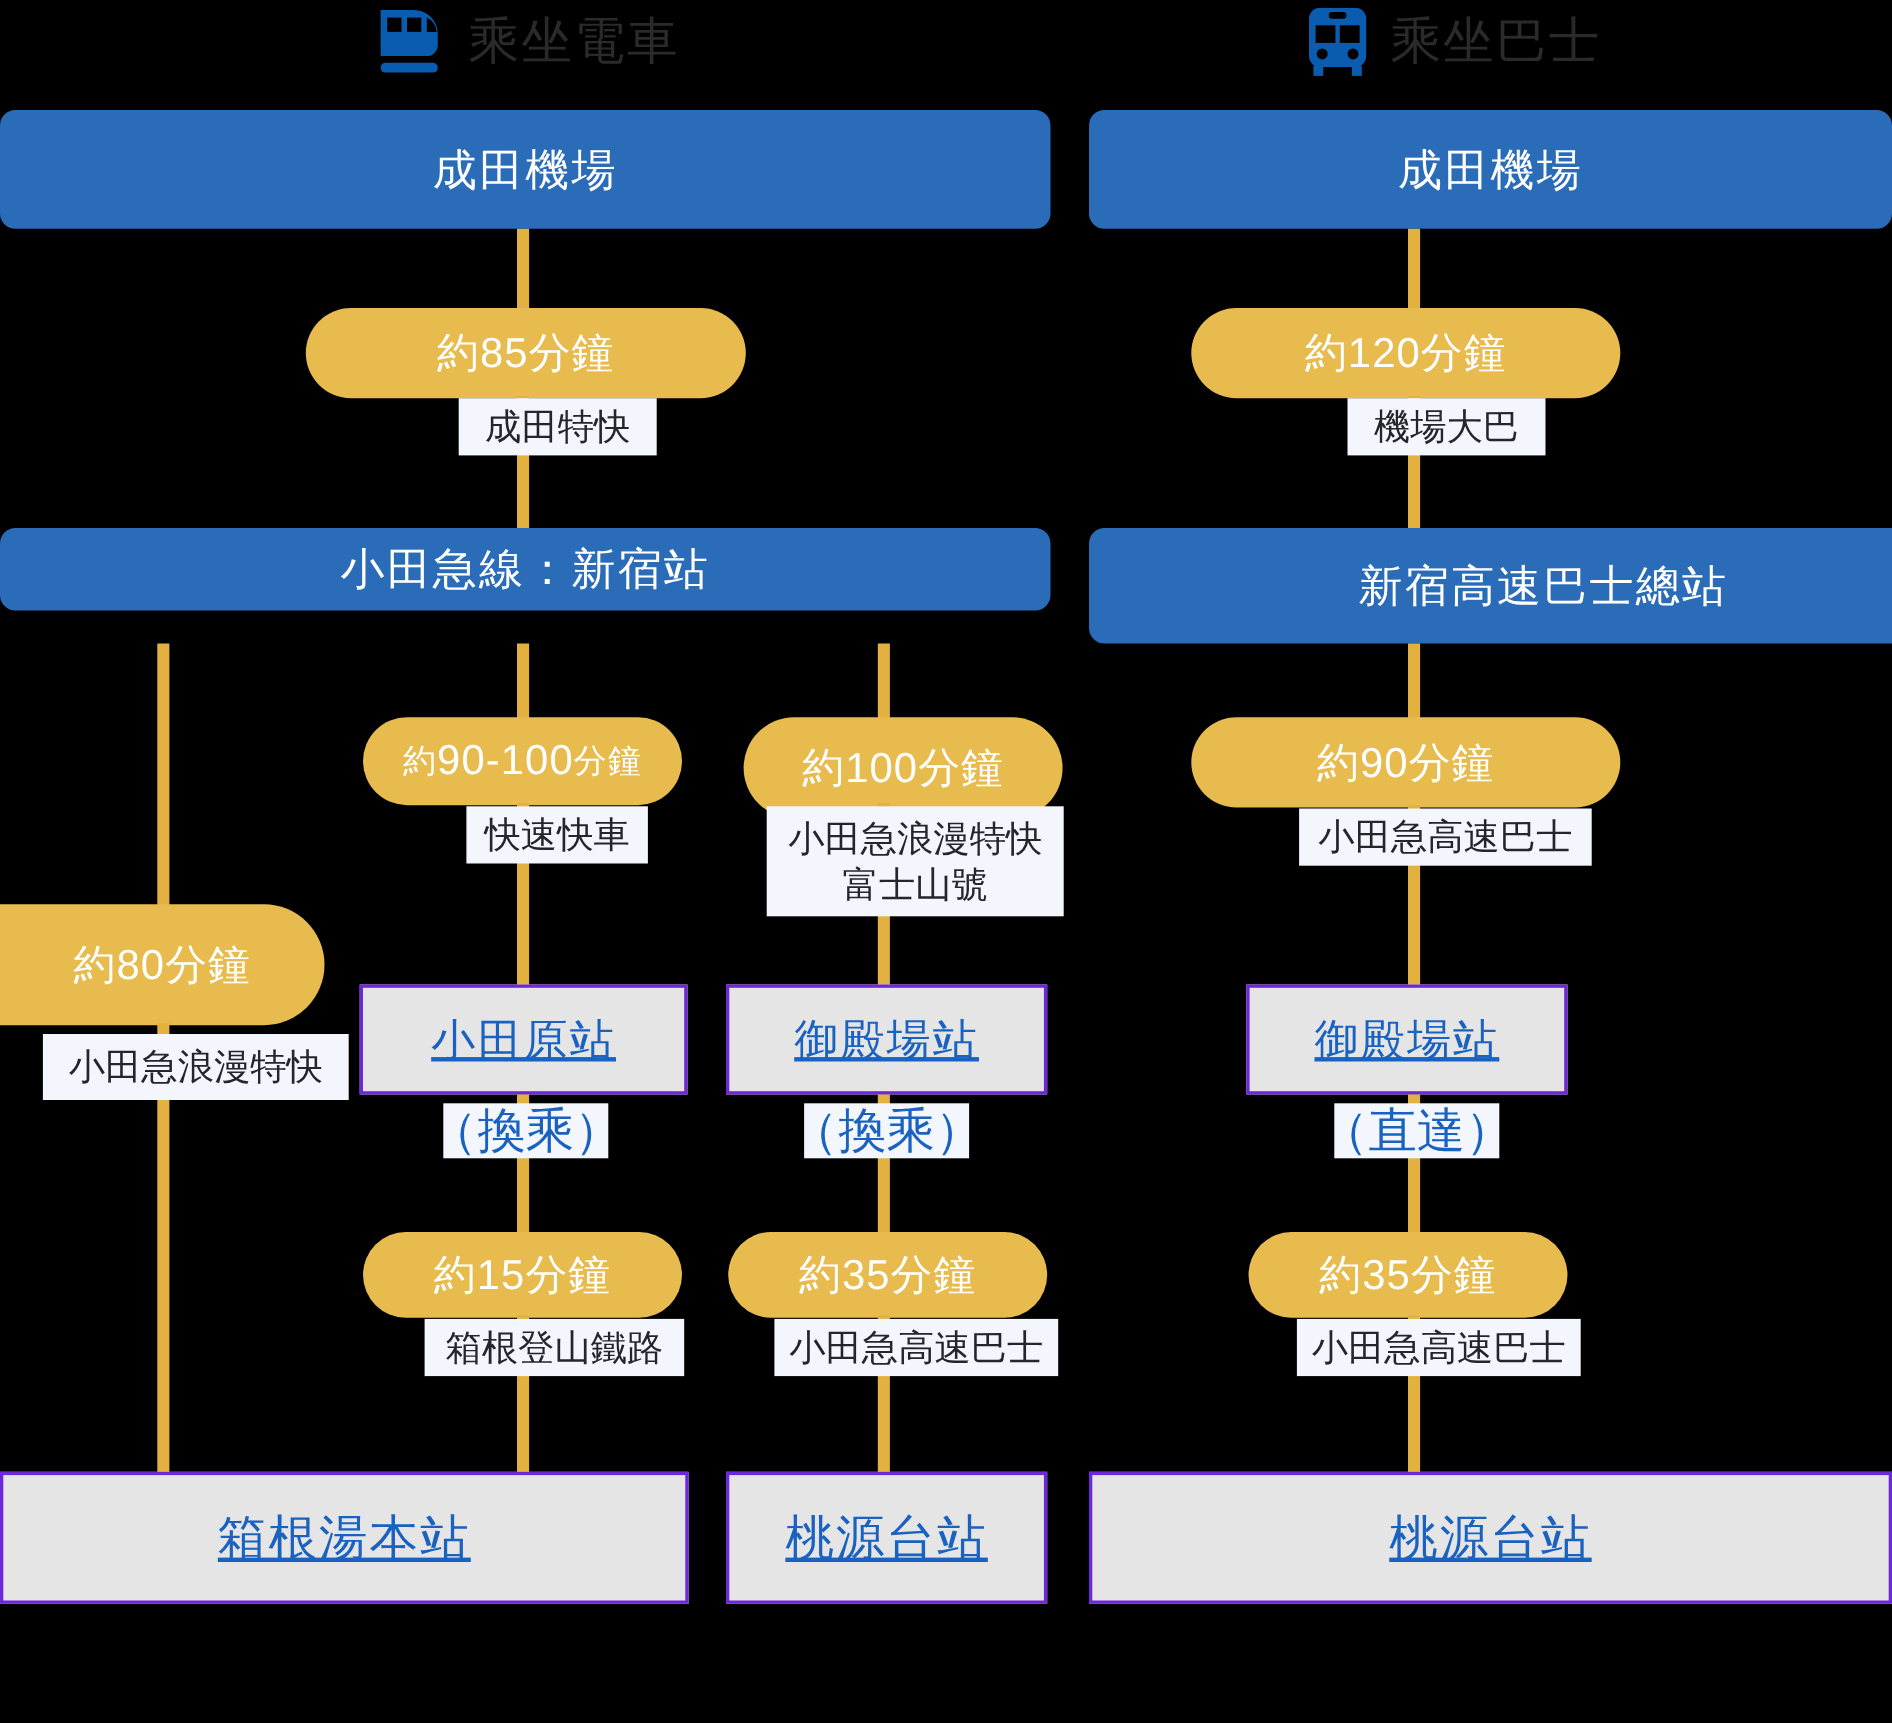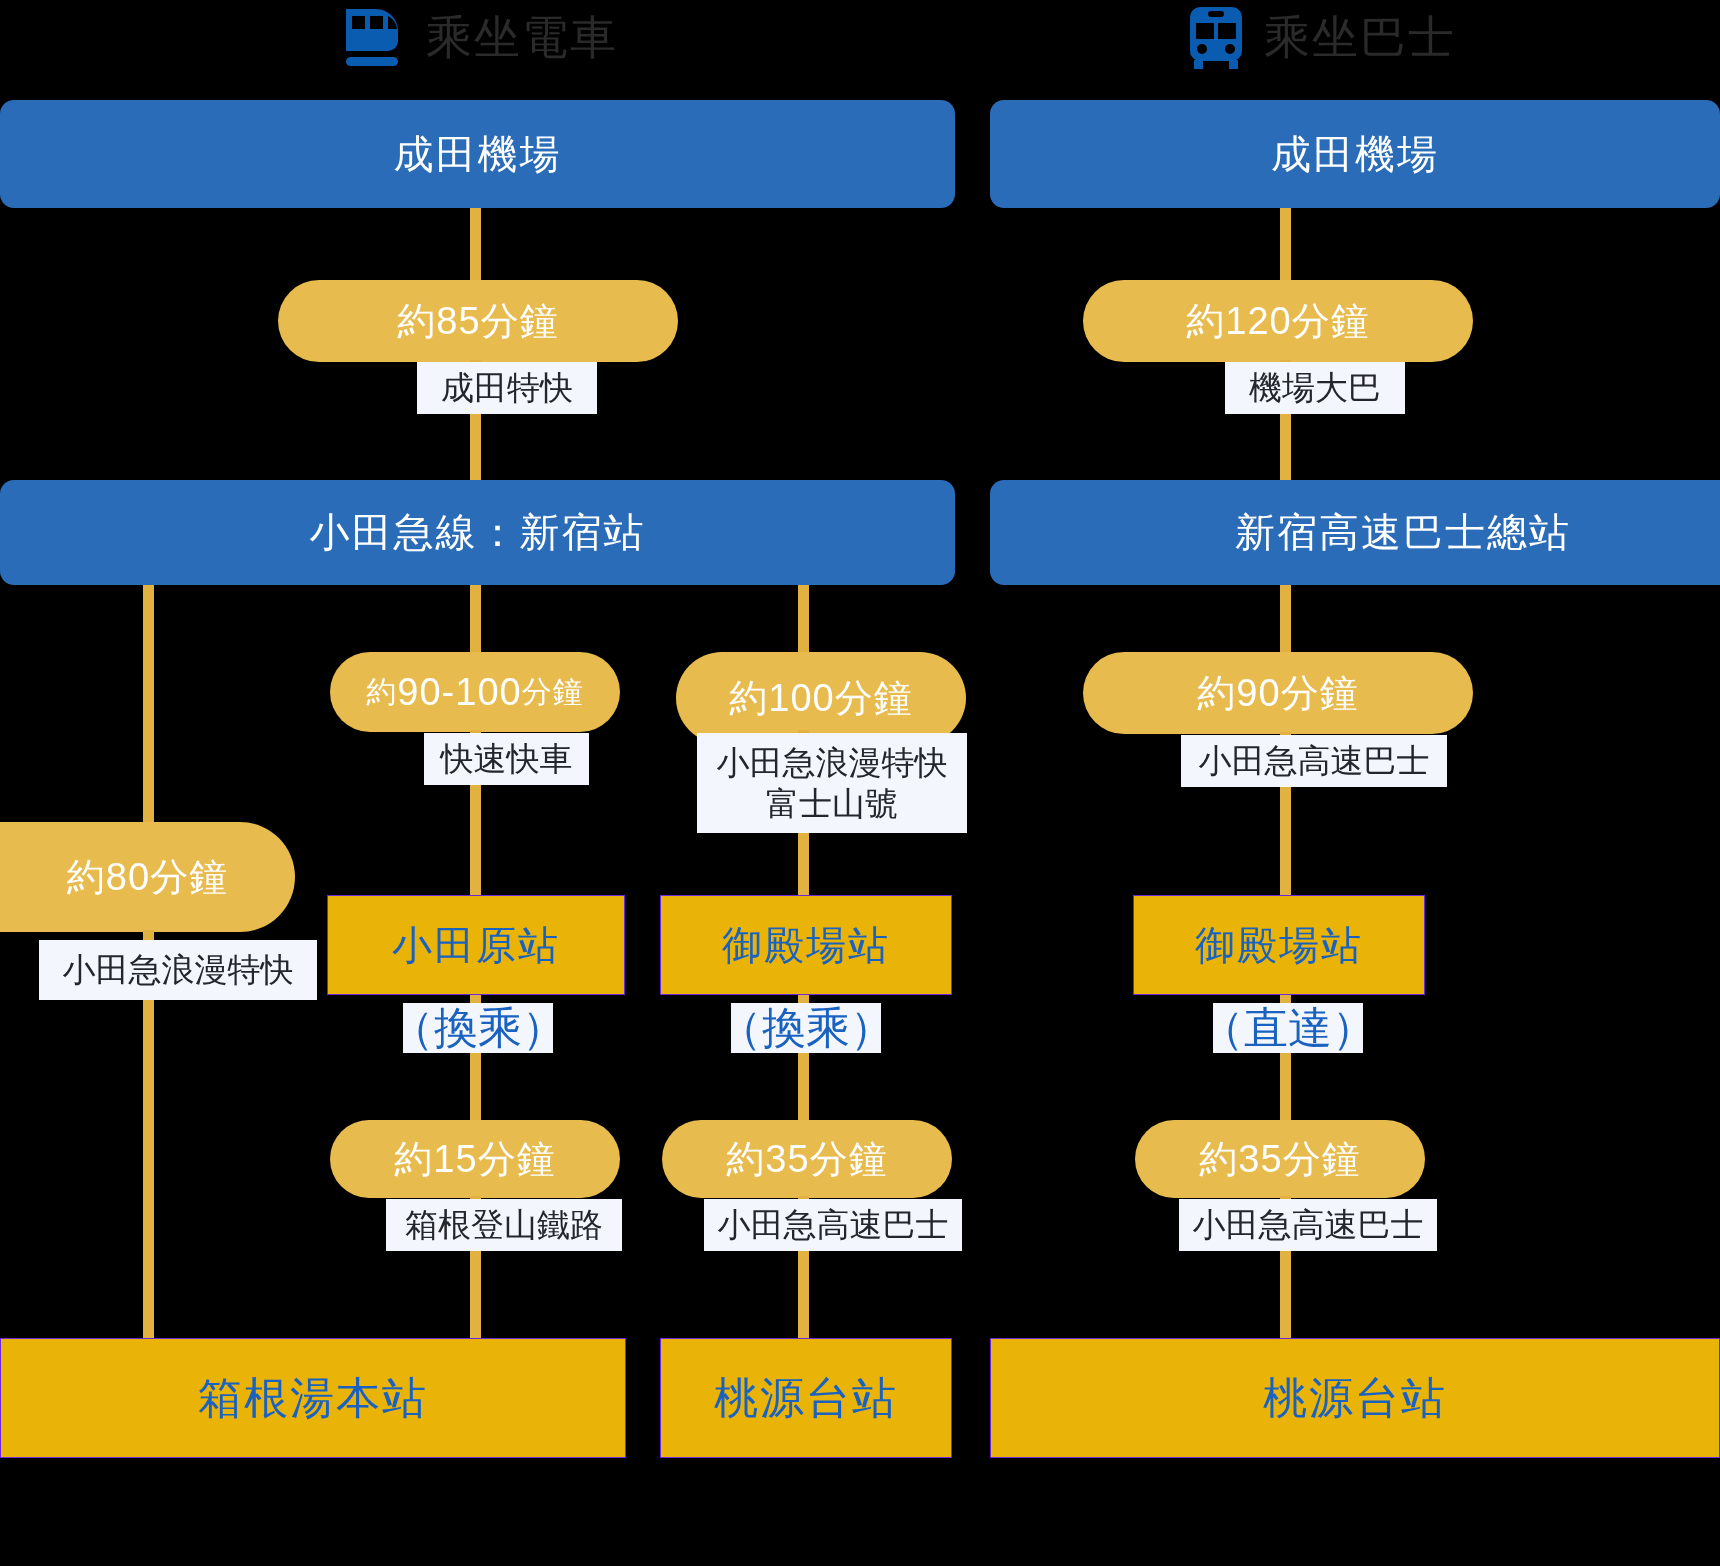--- a/index.html
+++ b/index.html
@@ -78,29 +78,30 @@
     justify-content: center;
     white-space: nowrap;
     font-size: 33px;
     line-height: 1.25;
     text-align: center;
     margin-left: 29px;
   }
 
   
   .station {
-    background: #eab308;
-    border: 1px solid #6d28d9;
+    background: #e5e5e5;
+    border: 3px solid #6d28d9;
     color: #1a62c0;
     display: flex;
     align-items: center;
     justify-content: center;
     font-size: 40px;
     letter-spacing: 2px;
     white-space: nowrap;
+    text-decoration: underline;
   }
   .station.big { font-size: 44px; }
 
   
   .note {
     background: #f3f6fc;
     color: #1a62c0;
     display: flex;
     align-items: center;
     justify-content: center;
@@ -149,21 +150,21 @@
   <div class="abs line" style="left:470px; top:208px; width:11px; height:72px;"></div>
   <div class="abs pill" style="left:278px; top:280px; width:400px; height:82px;">約85分鐘</div>
   <div class="abs line" style="left:470px; top:360px; width:11px; height:120px;"></div>
   <div class="abs tag" style="left:388px; top:362px; width:180px; height:52px;">成田特快</div>
 
   <div class="abs line" style="left:1280px; top:208px; width:11px; height:72px;"></div>
   <div class="abs pill" style="left:1083px; top:280px; width:390px; height:82px;">約120分鐘</div>
   <div class="abs line" style="left:1280px; top:360px; width:11px; height:120px;"></div>
   <div class="abs tag" style="left:1196px; top:362px; width:180px; height:52px;">機場大巴</div>
 
-  <div class="abs banner" style="left:0; top:480px; width:955px; height:105px;">小田急線：新宿站</div>
+  <div class="abs banner" style="left:0; top:480px; width:955px; height:75px;">小田急線：新宿站</div>
 
   <div class="abs banner" style="left:990px; top:480px; width:826px; height:105px;">新宿高速巴士總站</div>
 
   <div class="abs line" style="left:143px; top:585px; width:11px; height:275px;"></div>
   <div class="abs pill flat-left" style="left:0; top:822px; width:295px; height:110px;">約80分鐘</div>
   <div class="abs line" style="left:143px; top:930px; width:11px; height:420px;"></div>
   <div class="abs tag" style="left:10px; top:940px; width:278px; height:60px;">小田急浪漫特快</div>
 
   <div class="abs line" style="left:470px; top:585px; width:11px; height:80px;"></div>
   <div class="abs pill" style="left:330px; top:652px; width:290px; height:80px;">

